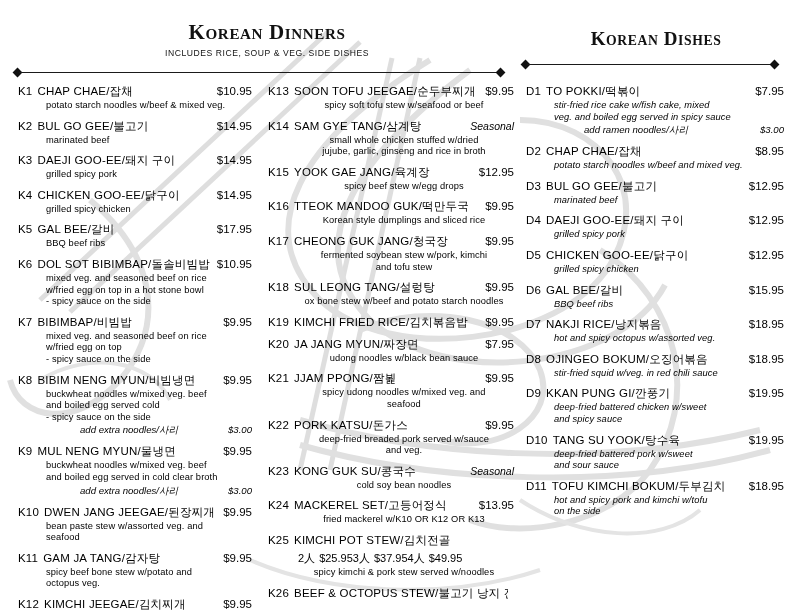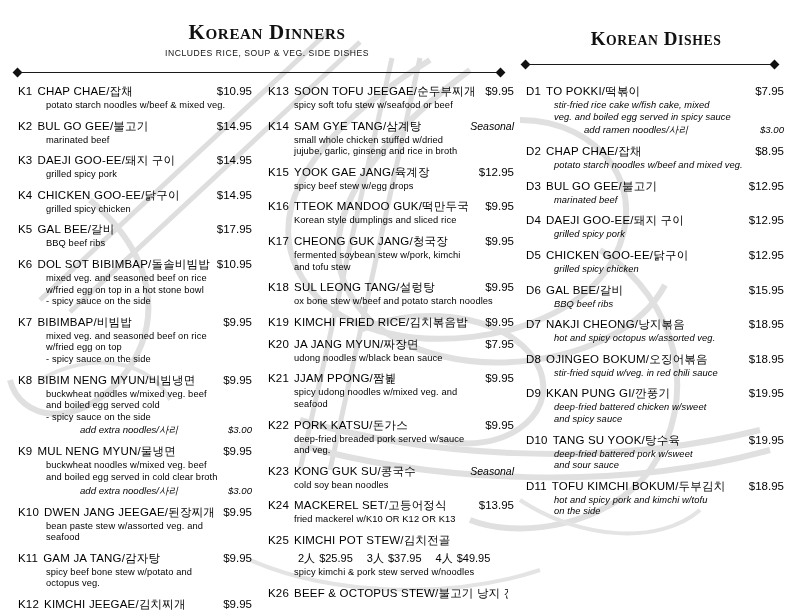--- a/index.html
+++ b/index.html
@@ -147,21 +147,21 @@
   .desc {
     font-size: 9.3px;
     line-height: 11.6px;
     letter-spacing: 0.1px;
     margin-top: 1px;
   }
   .desc-line { display: block; }
 
   
   .col-k1 .desc { padding-left: 28px; }
-  .col-k2 .desc { padding-left: 26px; }
+  .col-k2 .desc { padding-left: 26px; text-align: center; }
   .col-d  .desc { padding-left: 28px; font-style: italic; }
 
   
   .addon {
     display: flex;
     align-items: baseline;
     font-style: italic;
     font-size: 9.6px;
     margin-top: 1px;
   }
@@ -174,21 +174,20 @@
     text-align: center;
   }
   .col-d .addon .addon-label { padding-left: 58px; }
 
   
   .portions {
     display: flex;
     font-size: 11px;
     margin-top: 3px;
     padding-left: 30px;
-    gap: 14px;
   }
   .portion { white-space: nowrap; }
   .portion .pp-qty { padding-right: 4px; }
 </style>
 </head>
 <body>
 
 <svg id="watermark" viewBox="0 0 792 612" preserveAspectRatio="none" aria-hidden="true">
   <g stroke="#dedede" fill="none" stroke-width="5">
     <line x1="330" y1="30" x2="40" y2="300"></line>
@@ -588,21 +587,21 @@
             <span class="name">GAL BEE/갈비</span>
             <span class="price">$15.95</span>
           </div>
           <div class="desc">
             <span class="desc-line">BBQ beef ribs</span>
           </div>
         </div>
         <div class="item">
           <div class="item-head">
             <span class="code">D7</span>
-            <span class="name">NAKJI CHEONG/낭지볶음</span>
+            <span class="name">NAKJI RICE/낭지볶음</span>
             <span class="price">$18.95</span>
           </div>
           <div class="desc">
             <span class="desc-line">hot and spicy octopus w/assorted veg.</span>
           </div>
         </div>
         <div class="item">
           <div class="item-head">
             <span class="code">D8</span>
             <span class="name">OJINGEO BOKUM/오징어볶음</span>

